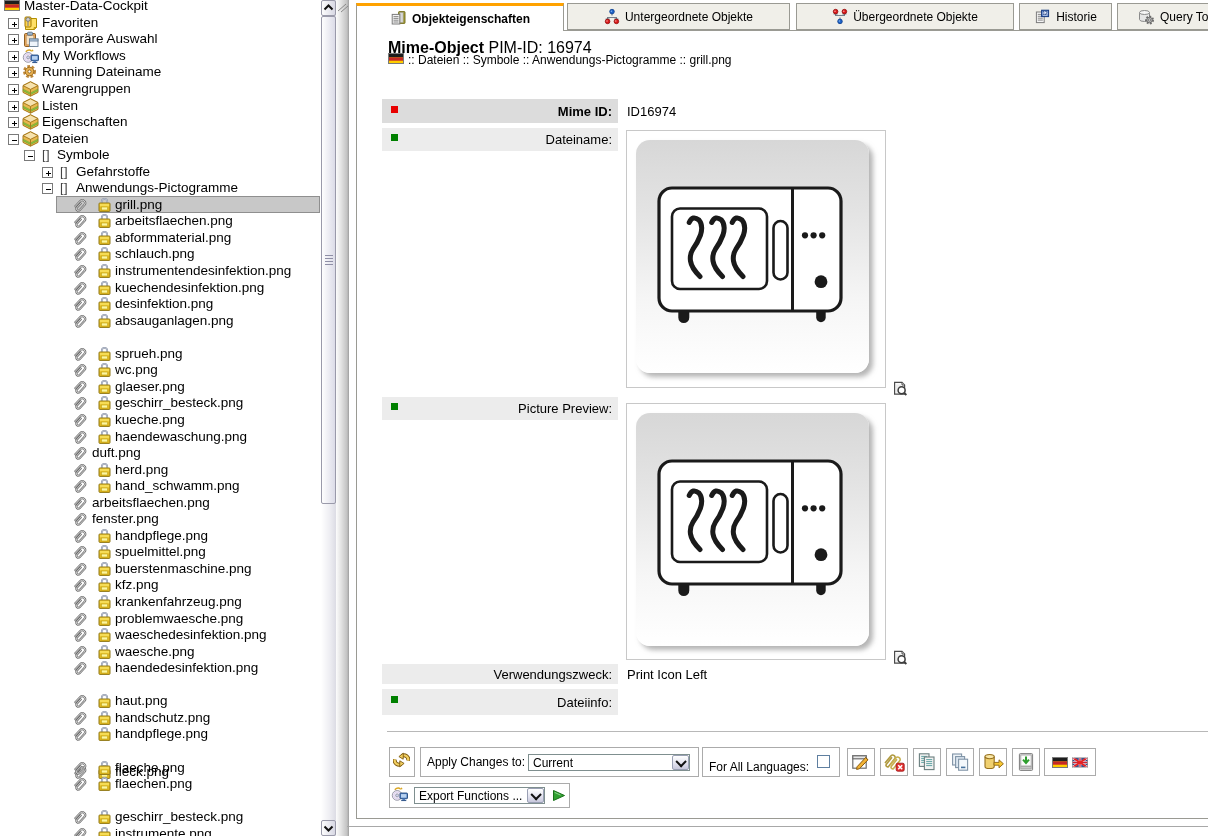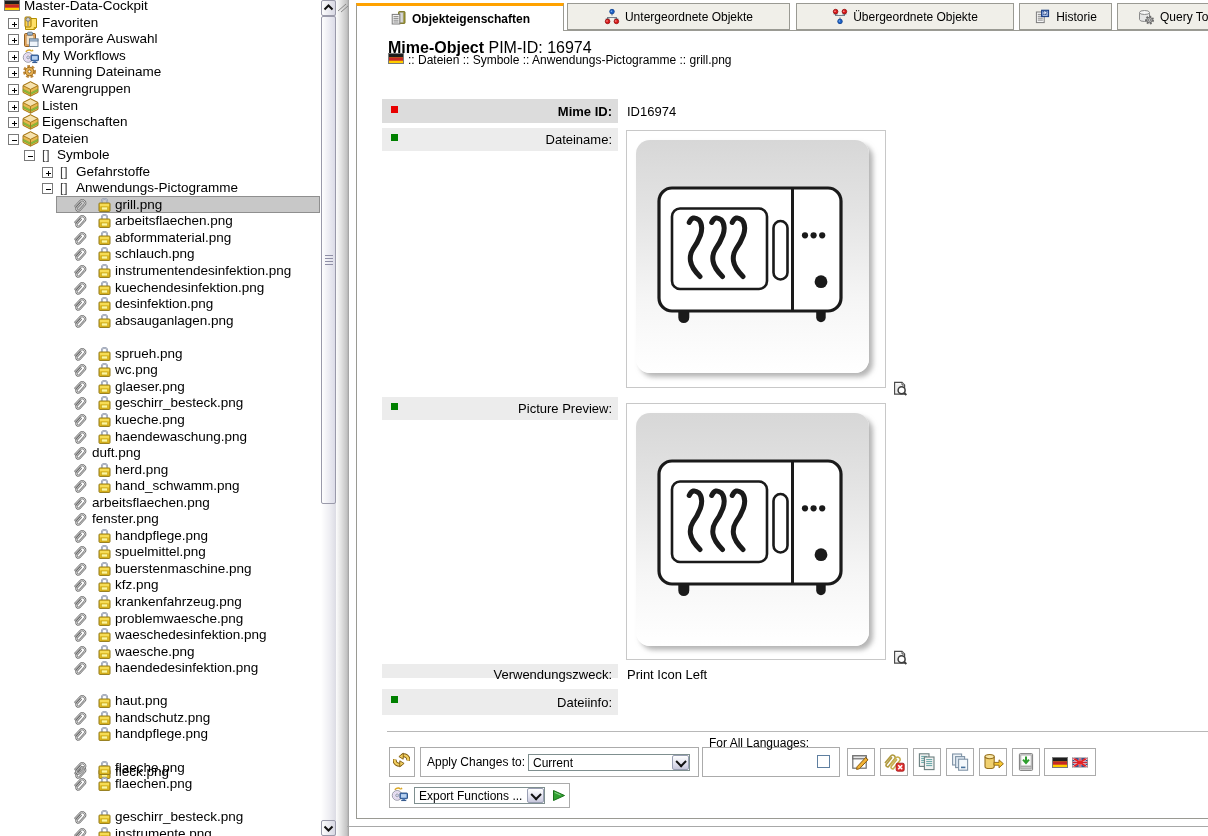--- a/index.html
+++ b/index.html
@@ -1089,21 +1089,21 @@
 <div class="abs" style="left:893px;top:650px">
     <svg width="15" height="15" viewBox="0 0 15 15" style="display:block">
 <path d="M1.6 1.4 H9 L11.6 4 V13.2 H1.6 Z" fill="#fbfbfb" stroke="#4a4a4a" stroke-width="1.2"></path>
 <path d="M9 1.4 L9 4 L11.6 4" fill="#e8e8e8" stroke="#4a4a4a" stroke-width="1"></path>
 <rect x="3" y="3.6" width="5.4" height="8" fill="#ececec"></rect>
 <circle cx="8.6" cy="9.2" r="3.5" fill="#fff" stroke="#3d3d3d" stroke-width="1.5"></circle>
 <path d="M11.2 11.8 L13.4 14" stroke="#3d3d3d" stroke-width="1.8"></path>
 </svg>
   </div>
 
-<div class="lbl" style="top:664px;height:14px">
+<div class="lbl" style="top:664px;height:20px">
     <div class="t" style="top:3px">Verwendungszweck:</div>
   </div>
 <div class="val" style="left:627px;top:667px">Print Icon Left</div>
 
 <div class="lbl" style="top:689px;height:26px">
     <div class="mark" style="top:7px;background:#008000"></div>
     <div class="t" style="top:6px">Dateiinfo:</div>
   </div>
 
 <div class="hline" style="left:387px;top:731px;width:821px;background:#b8b8b8"></div>
@@ -1120,21 +1120,21 @@
 </svg>
     </div>
   </div>
 <div class="gbox" style="left:420px;top:747px;width:279px;height:30px"></div>
 <div class="tbtxt" style="left:427px;top:755px">Apply Changes to:</div>
 <div class="sel" style="left:528px;top:754px;width:162px;height:17px">
     <div class="sv">Current</div>
     <div class="sb"></div>
   </div>
 <div class="gbox" style="left:702px;top:747px;width:138px;height:30px"></div>
-<div class="tbtxt" style="left:709px;top:736px">For All Languages:</div>
+<div class="tbtxt" style="left:709px;top:760px">For All Languages:</div>
 <div id="chk"></div>
 <div class="ibtn" style="left:847px">
     <svg width="20" height="19" viewBox="0 0 20 19" style="display:block">
 <rect x="1.8" y="2.8" width="13.4" height="12.4" fill="#fdfdfd" stroke="#6e6e6e" stroke-width="1.2"></rect>
 <rect x="1.8" y="2.8" width="13.4" height="3" fill="#e8e8e8" stroke="#6e6e6e" stroke-width="1.2"></rect>
 <path d="M6 13.8 L14.6 4.6 L17 6.8 L8.4 15.8 L5.6 16.4 Z" fill="#f2b234" stroke="#8a5c10" stroke-width="1"></path>
 <path d="M14.6 4.6 L17 6.8" stroke="#8a5c10" stroke-width="1"></path>
 </svg>
   </div>
 <div class="ibtn" style="left:880px">

